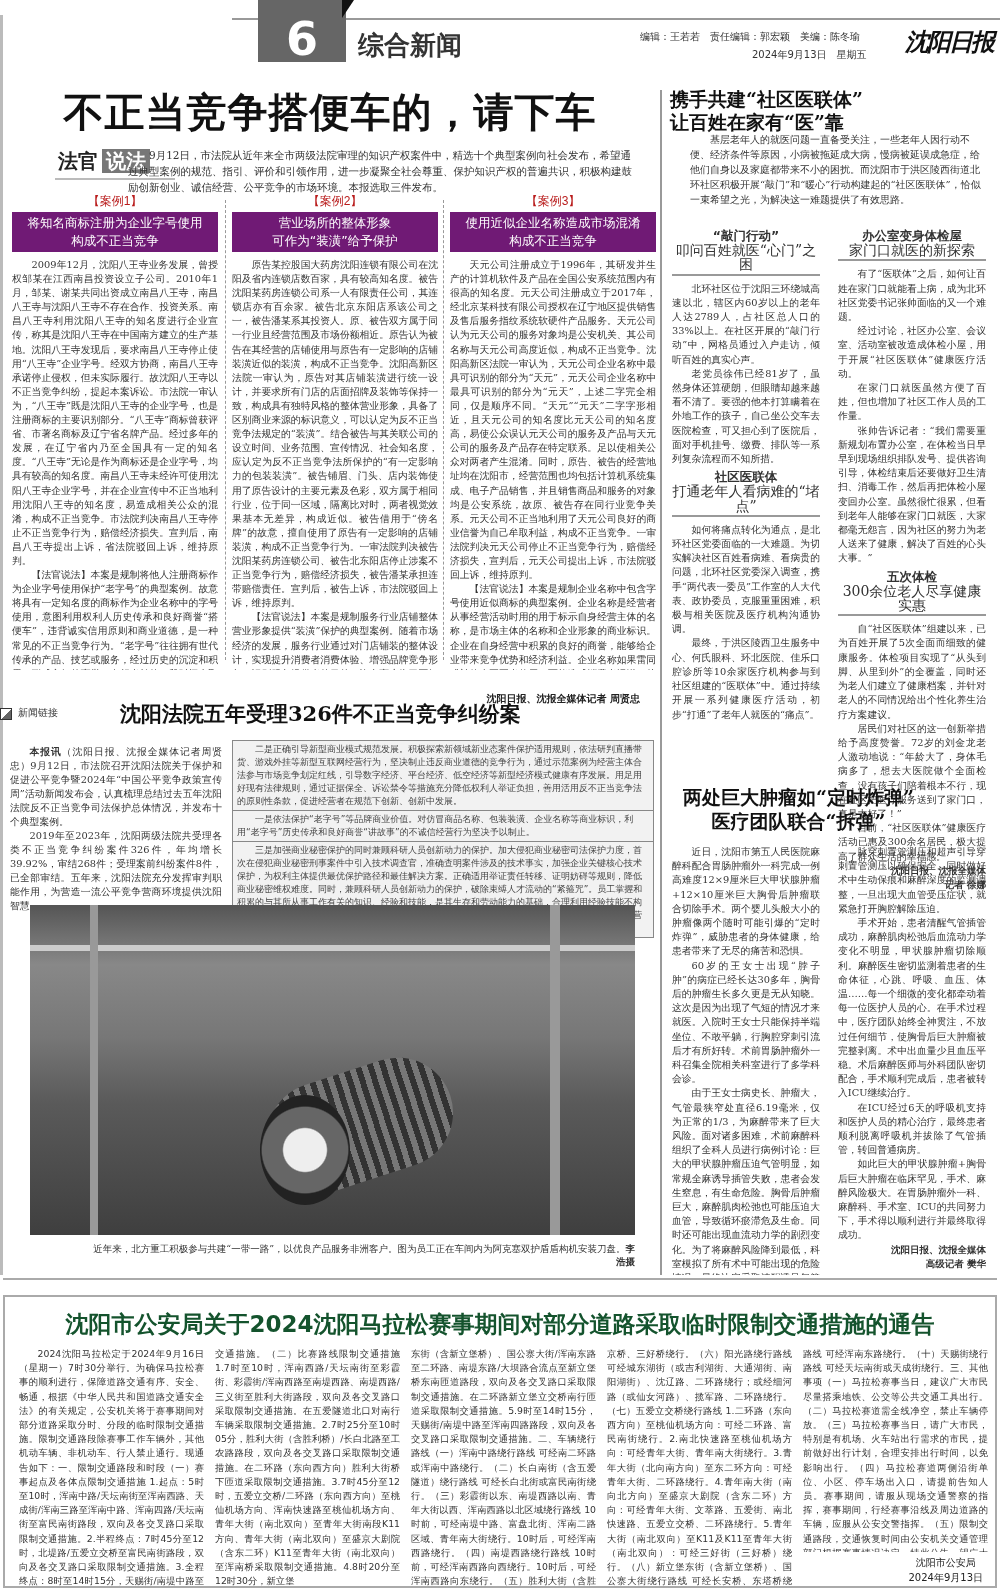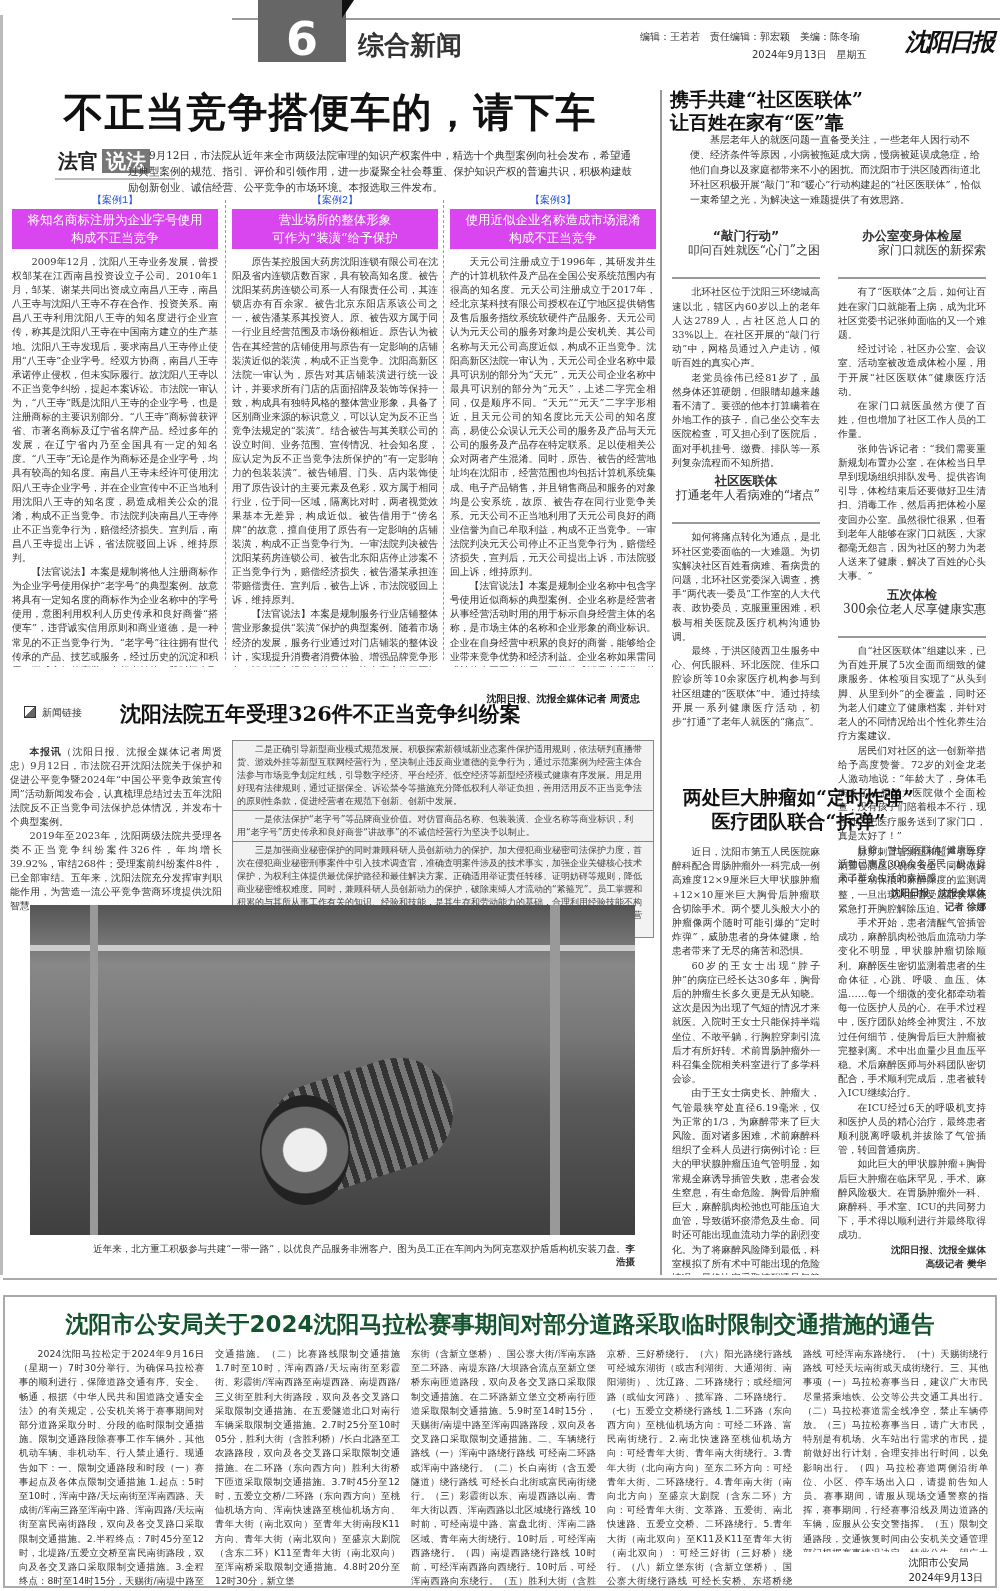--- a/index.html
+++ b/index.html
@@ -12,55 +12,55 @@
 .section{position:absolute;left:358px;top:28px;font-family:"DejaVu Sans",sans-serif;font-size:26px;font-weight:bold;color:#333}
 .editors{position:absolute;left:640px;top:30px;font-family:"DejaVu Sans",sans-serif;font-size:10px;color:#333}
 .dateline{position:absolute;left:752px;top:48px;font-family:"DejaVu Sans",sans-serif;font-size:10px;color:#333}
 .logo{position:absolute;left:905px;top:26px;font-family:"DejaVu Serif",serif;font-size:24px;font-weight:bold;font-style:italic;color:#111;letter-spacing:-2px}
 .headline{position:absolute;left:0;top:85px;width:660px;text-align:center;font-size:40px;font-weight:bold;color:#111;letter-spacing:1px}
 .falv{position:absolute;left:58px;top:148px;font-family:"DejaVu Sans",sans-serif;font-size:20px;font-weight:bold;color:#222}
 .falv .box{background:#777;color:#fff;padding:0 4px;margin-left:4px}
 .falv-line{position:absolute;left:55px;top:178px;width:120px;height:2px;background:#bbb}
 .intro{position:absolute;left:128px;top:147px;width:510px;font-size:10.5px;line-height:16px;color:#333;text-indent:2em}
 .case{position:absolute;top:193px;width:206px}
-.case .lbl{text-align:center;font-family:Liberation Mono, monospace;font-size:10px;color:#1d4ed8}
-.case .ttl{background:#d946ef;color:#fff;text-align:center;font-family:"DejaVu Sans",sans-serif;font-size:12.5px;line-height:18px;padding:2px 0;margin-top:2px}
+.case .lbl{text-align:center;font-family:Liberation Sans, sans-serif;font-size:12px;color:#b91c1c}
+.case .ttl{background:#701a75;color:#fff;text-align:center;font-family:"DejaVu Sans",sans-serif;font-size:12.5px;line-height:18px;padding:2px 0;margin-top:2px}
 .case .body{font-size:9.8px;line-height:14.1px;color:#333;margin-top:6px;text-align:justify;height:412px;overflow:hidden}
 .case .body p{text-indent:2em}
 .case .tip{font-size:9.8px;line-height:14.1px;color:#333;text-indent:2em}
 .vdash{position:absolute;top:200px;width:0;height:460px;border-left:1px dashed #999}
 .byline1{position:absolute;left:440px;top:692px;width:200px;text-align:right;font-family:"DejaVu Sans",sans-serif;font-size:10px;font-weight:bold}
-.newslink{position:absolute;left:24px;top:706px;font-family:"DejaVu Sans",sans-serif;font-size:10px;color:#333;display:flex;align-items:flex-start;gap:6px}
+.newslink{position:absolute;left:0;top:706px;font-family:"DejaVu Sans",sans-serif;font-size:10px;color:#333;display:flex;align-items:flex-end;gap:6px}
 .nl-icon{width:12px;height:12px;border:1px solid #333;background:linear-gradient(135deg,#fff 50%,#666 50%)}
 .h2{position:absolute;left:95px;top:700px;font-size:21px;font-weight:bold;color:#111;width:560px;text-align:left}
 .news-body{position:absolute;left:10px;top:745px;width:212px;font-size:9.8px;line-height:14px;color:#333;text-align:justify}
 .news-body p{text-indent:2em}
 .pts{position:absolute;left:232px;top:740px;width:422px;border:1px solid #888;background:#f2f2f2}
 .pts div{font-family:"DejaVu Sans",sans-serif;font-size:9px;line-height:13px;color:#444;padding:2px 4px;border-bottom:1px solid #888;text-indent:2em}
 .pts div:last-child{border-bottom:none}
 .photo{position:absolute;left:30px;top:905px;width:605px;height:330px;background:linear-gradient(180deg,#555 0%,#888 18%,#777 40%,#5a5a5a 60%,#3f3f3f 100%);overflow:hidden}
 .photo .beam{position:absolute;background:#ccc}
 .photo .drum{position:absolute;left:235px;top:165px;width:190px;height:110px;border-radius:55px;background:repeating-linear-gradient(90deg,#333 0 6px,#777 6px 12px);transform:rotate(-18deg)}
 .photo .drumend{position:absolute;left:230px;top:190px;width:90px;height:110px;border-radius:50%;background:radial-gradient(circle,#eee 0 30%,#666 32% 60%,#222 62%)}
 .caption{position:absolute;left:85px;top:1243px;width:550px;text-align:right;font-size:9.5px;color:#333}
 .caption b{font-family:"DejaVu Sans",sans-serif}
 .rdivider{position:absolute;left:660px;top:90px;width:2px;height:1185px;background:#999}
 .r-h1{position:absolute;left:670px;top:88px;width:325px;text-align:left;font-size:19px;font-weight:bold;line-height:23px;color:#111}
 .r-intro{position:absolute;left:690px;top:132px;width:295px;font-size:10px;line-height:15px;color:#333;text-indent:2em;}
 .r-col{position:absolute;width:148px;font-size:9.8px;line-height:14.2px;color:#333;text-align:justify}
 .r-col p{text-indent:2em}
 .subh{text-align:center;font-family:"DejaVu Sans",sans-serif;font-weight:bold;font-size:12.5px;margin-top:4px}
-.subh2{text-align:right;font-size:12px;border-bottom:2px solid #999;margin-bottom:6px;padding-bottom:20px}
+.subh2{text-align:center;font-size:14px;border-bottom:2px solid #999;margin-bottom:6px;padding-bottom:2px}
 .r-byline{text-align:right;font-family:"DejaVu Sans",sans-serif;font-weight:bold;font-size:9.5px;line-height:14px}
 .r-h2{position:absolute;left:636px;top:785px;width:325px;text-align:center;font-size:19px;font-weight:bold;line-height:24px;color:#111}
 .bottom-box{position:absolute;left:3px;top:1295px;width:994px;height:293px;border:2px solid #aaa}
 .bb-title{position:absolute;left:0;top:12px;width:990px;text-align:center;font-family:"DejaVu Sans",sans-serif;font-size:23px;color:#14532d}
 .bb-col{position:absolute;top:50px;width:185px;font-family:"DejaVu Sans",sans-serif;font-size:9.3px;line-height:14.2px;color:#333;text-align:justify;height:240px;overflow:hidden}
 .bb-col p{text-indent:2em}
-.bb-sign{position:absolute;right:12px;top:258px;text-align:left;font-family:"DejaVu Sans",sans-serif;font-size:10px;line-height:15px;color:#222}
+.bb-sign{position:absolute;right:12px;top:258px;text-align:center;font-family:"DejaVu Sans",sans-serif;font-size:10px;line-height:15px;color:#222}
 .hrgray{position:absolute;left:3px;top:1278px;width:994px;height:2px;background:#aaa}
 </style>
 </head>
 <body>
 
 <div class="lborder"></div>
 
 <header class="masthead">
   <div class="mh-line"></div>
   <div class="pagenum">6</div>

